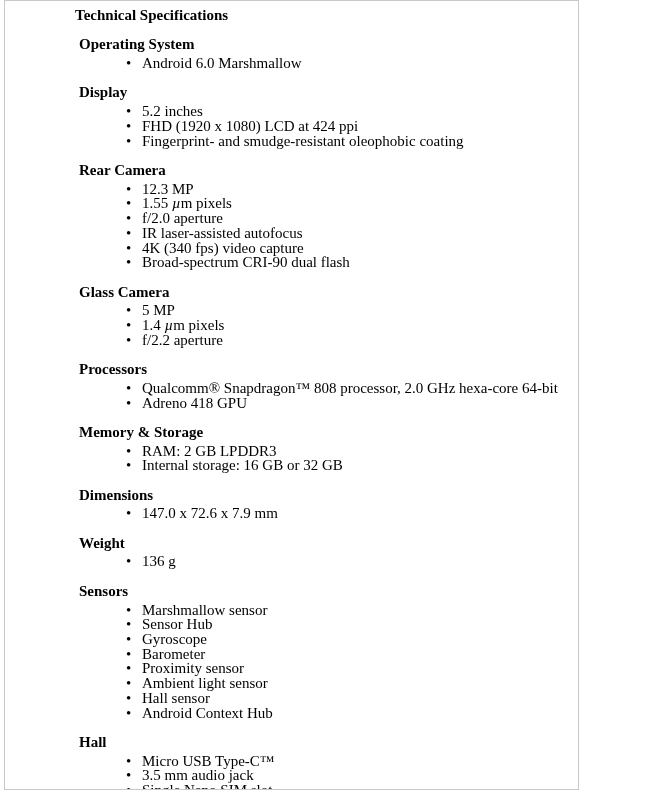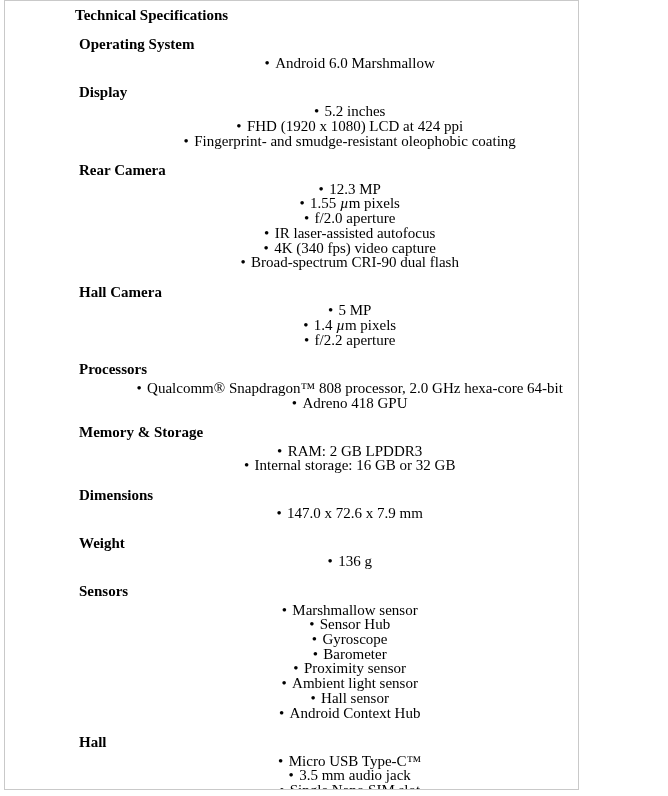--- a/index.html
+++ b/index.html
@@ -39,21 +39,20 @@
   .section-heading {
     margin: 4px;
     font-size: 15px;
     font-weight: bold;
     line-height: 14.7px;
   }
   ul.spec-list {
     margin: 0;
     padding: 0;
     list-style: none;
-    text-align: center;
   }
   li.spec-item {
     padding-left: 51px;
     line-height: 14.7px;
     white-space: nowrap;
   }
   .bullet {
     display: inline-block;
     width: 16px;
   }
@@ -98,21 +97,21 @@
 
   <li class="spec-item"><span class="bullet">•</span><span class="item-text">IR laser-assisted autofocus</span></li>
 
   <li class="spec-item"><span class="bullet">•</span><span class="item-text">4K (340 fps) video capture</span></li>
 
   <li class="spec-item"><span class="bullet">•</span><span class="item-text">Broad-spectrum CRI-90 dual flash</span></li>
 </ul>
   </section>
 
   <section class="spec-section">
-    <h2 class="section-heading">Hall Camera</h2>
+    <h2 class="section-heading">Glass Camera</h2>
     <ul class="spec-list">
   <li class="spec-item"><span class="bullet">•</span><span class="item-text">5 MP</span></li>
 
   <li class="spec-item"><span class="bullet">•</span><span class="item-text">1.4 <i class="mu">µ</i>m pixels</span></li>
 
   <li class="spec-item"><span class="bullet">•</span><span class="item-text">f/2.2 aperture</span></li>
 </ul>
   </section>
 
   <section class="spec-section">

